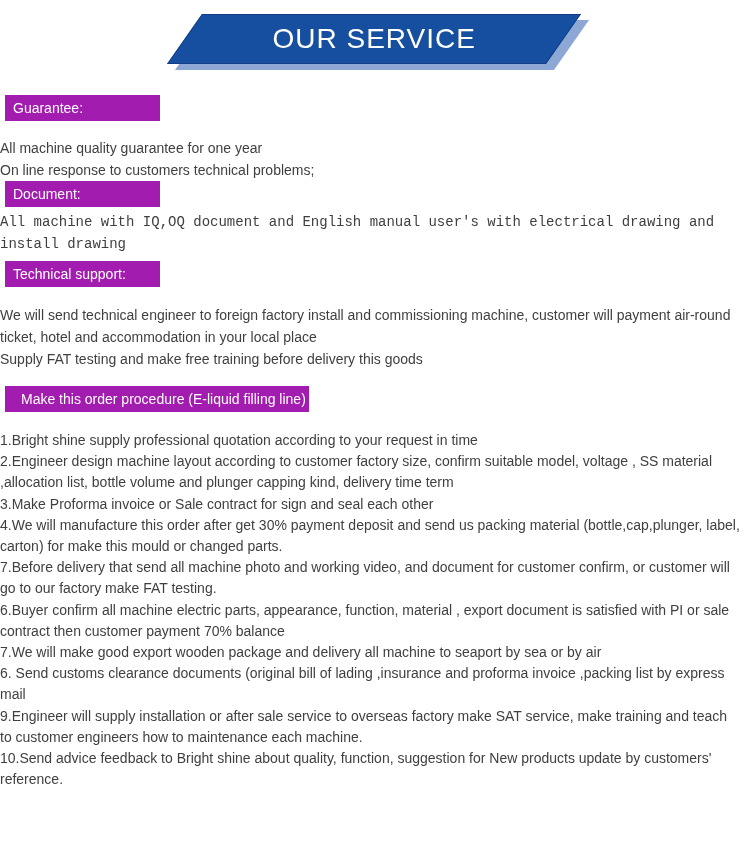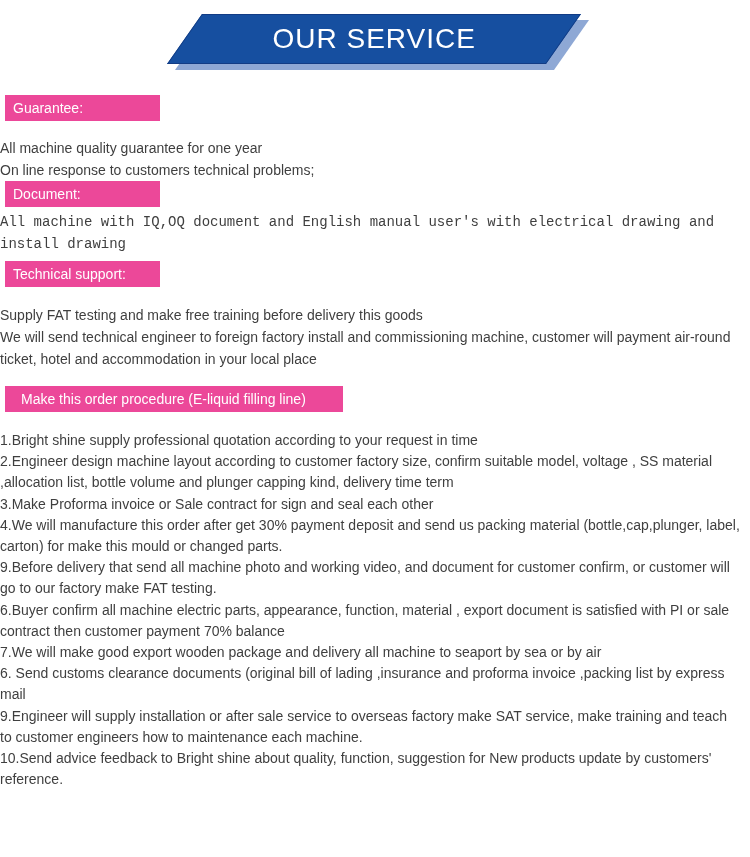--- a/index.html
+++ b/index.html
@@ -50,31 +50,31 @@
     transform: skewX(35deg);
     color: #ffffff;
     font-size: 28px;
     letter-spacing: 1px;
     white-space: nowrap;
   }
 
   
   .section-bar {
     height: 26px;
-    background: #ec4899;
+    background: #a21caf;
     color: #ffffff;
     font-size: 14px;
     display: flex;
     align-items: center;
     padding-left: 8px;
     box-sizing: border-box;
     margin-left: 5px;
   }
   .bar-narrow { width: 155px; }
-  .bar-wide   { width: 338px; padding-left: 16px; }
+  .bar-wide   { width: 304px; padding-left: 16px; }
 
   #sec1-bar  { margin-top: 17px; }
   #sec1-text { margin-top: 16px; }
   #sec2-bar  { }
   #sec2-text { margin-top: 4px; font-family: Liberation Mono, monospace; }
   #sec3-bar  { margin-top: 6px; }
   #sec3-text { margin-top: 17px; }
   #sec4-bar  { margin-top: 16px; }
   #sec4-text { margin-top: 18px; }
 
@@ -111,31 +111,31 @@
   <span>Document:</span>
 </div>
 <div id="sec2-text" class="text-block">
     <div class="para">All machine with IQ,OQ document and English manual user's with electrical drawing and install drawing</div>
   </div>
 
 <div id="sec3-bar" class="section-bar bar-narrow">
   <span>Technical support:</span>
 </div>
 <div id="sec3-text" class="text-block">
+    <div class="para">We will send technical engineer to foreign factory install and commissioning machine, customer will payment air-round ticket, hotel and accommodation in your local place</div>
     <div class="para">Supply FAT testing and make free training before delivery this goods</div>
-    <div class="para">We will send technical engineer to foreign factory install and commissioning machine, customer will payment air-round ticket, hotel and accommodation in your local place</div>
   </div>
 
 <div id="sec4-bar" class="section-bar bar-wide">
   <span>Make this order procedure (E-liquid filling line)</span>
 </div>
 <div id="sec4-text" class="text-block list-block">
     <div class="para">1.Bright shine supply professional quotation according to your request in time</div>
     <div class="para">2.Engineer design machine layout according to customer factory size, confirm suitable model, voltage , SS material ,allocation list, bottle volume and plunger capping kind, delivery time term</div>
     <div class="para">3.Make Proforma invoice or Sale contract for sign and seal each other</div>
     <div class="para">4.We will manufacture this order after get 30% payment deposit and send us packing material (bottle,cap,plunger, label, carton) for make this mould or changed parts.</div>
-    <div class="para">9.Before delivery that send all machine photo and working video, and document for customer confirm, or customer will go to our factory make FAT testing.</div>
+    <div class="para">7.Before delivery that send all machine photo and working video, and document for customer confirm, or customer will go to our factory make FAT testing.</div>
     <div class="para">6.Buyer confirm all machine electric parts, appearance, function, material , export document is satisfied with PI or sale contract then customer payment 70% balance</div>
     <div class="para">7.We will make good export wooden package and delivery all machine to seaport by sea or by air</div>
     <div class="para">6. Send customs clearance documents (original bill of lading ,insurance and proforma invoice ,packing list by express mail</div>
     <div class="para">9.Engineer will supply installation or after sale service to overseas factory make SAT service, make training and teach to customer engineers how to maintenance each machine.</div>
     <div class="para">10.Send advice feedback to Bright shine about quality, function, suggestion for New products update by customers' reference.</div>
   </div>
 
 </body></html>

